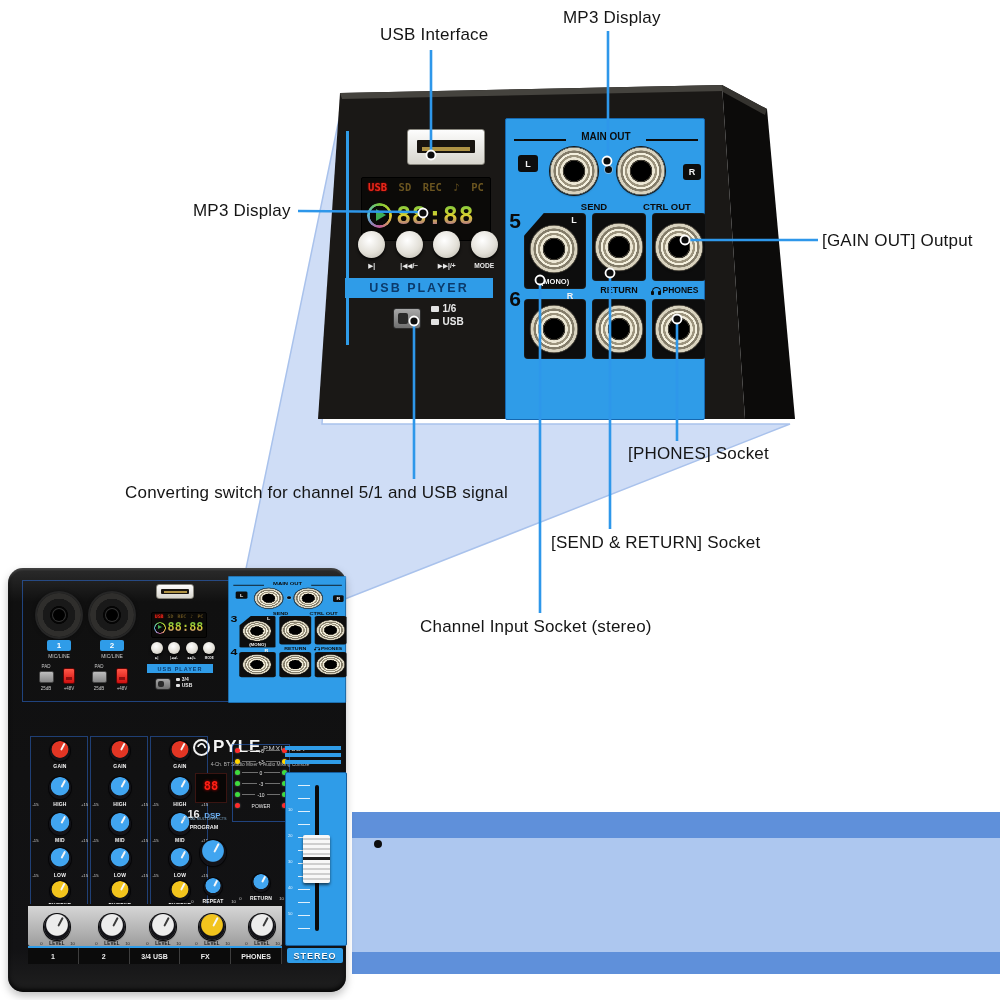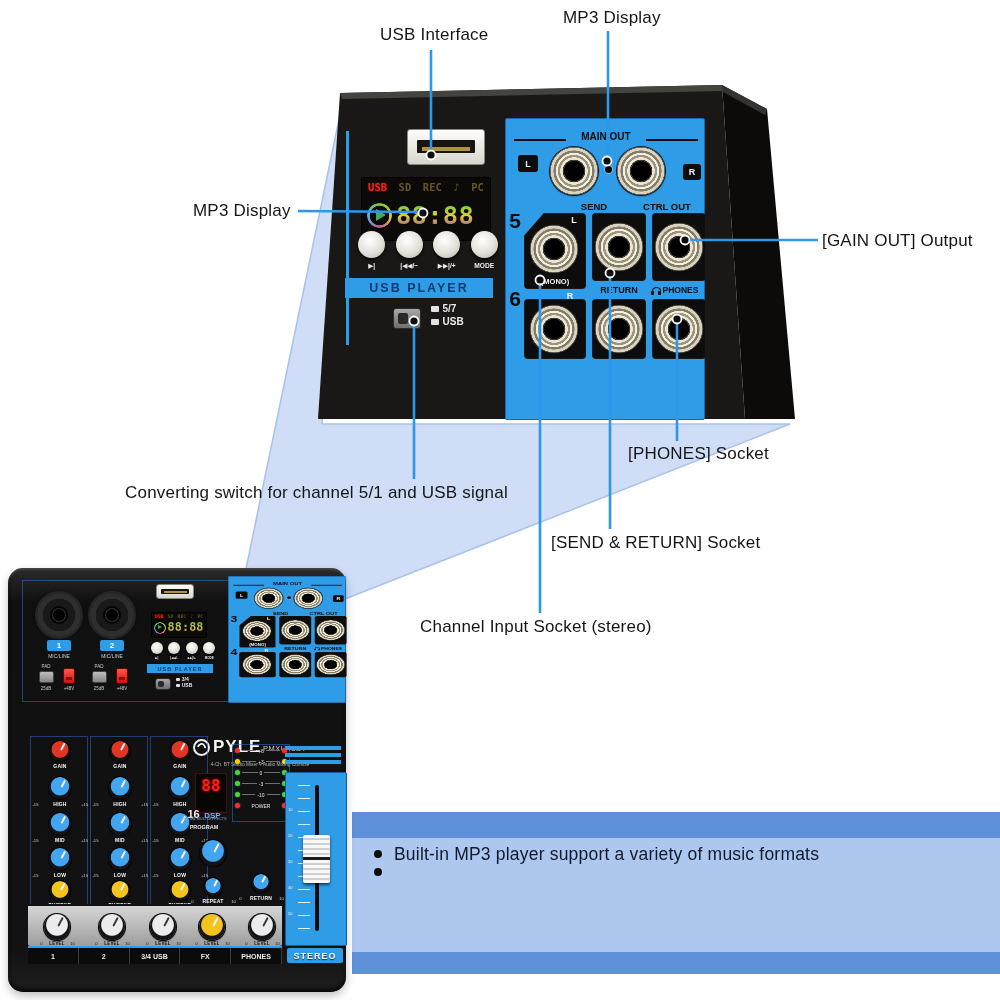--- a/index.html
+++ b/index.html
@@ -209,21 +209,21 @@
           <div class="tbtn"></div>
           <div class="tlabel">MODE</div>
         </div>
       </div>
     <div class="bluestrip" id="cu-usbplayer">USB PLAYER</div>
 
     <div class="hwswitch" id="cu-switch"></div>
     <div class="swlabels" id="cu-swlabels">
       <div class="r">
           <span class="icon-box"></span>
-          <span>5/7</span>
+          <span>1/6</span>
         </div>
       <div class="r">
           <span class="icon-box"></span>
           <span>USB</span>
         </div>
     </div>
 
     <div class="jackpanel" id="cu-jacks">
         <div class="jp-line" style="left: 8px; top: 20px; width: 52px; height: 2px; position: absolute;"></div>
         <div class="jp-line" style="left: 140px; top: 20px; width: 52px; height: 2px; position: absolute;"></div>
@@ -460,21 +460,21 @@
         </div>
         <div class="knob cap-yellow" style="left: 19px; top: 144px; width: 20px; height: 20px; position: absolute;"></div>
         <div class="lrow" style="left: 0px; top: 165px; width: 58px; height: 8px; position: absolute;">
           <div class="mm">0</div>
           <div class="nm">FX/SEND</div>
           <div class="mm">10</div>
         </div>
         <div class="peak" style="left: 3px; top: 171px; width: 42px; height: 7px; position: absolute;"><i></i>PEAK</div>
       </div>
 
-    <div class="seg7" style="left:187px;top:205px;width:32px;height:40px;font-size:16px;line-height:24px">88</div>
+    <div class="seg7" style="left:187px;top:205px;width:32px;height:30px;font-size:12px;line-height:24px">88</div>
     <div class="abs" style="left:168px;top:236px;width:56px;text-align:center;white-space:nowrap">
       <span style="font-size:11px;font-weight:bold;color:#ededed">16</span>
       <span style="font-size:8px;font-weight:bold;color:#6db1f5">DSP</span>
     </div>
     <div class="abs" style="left:160px;top:249px;width:72px;font-size:3.8px;color:#7da8c8;text-align:center">DIGITAL MULTI-EFFECTS</div>
     <div class="abs" style="left:172px;top:256px;width:48px;font-size:5.5px;color:#eaeaea;text-align:center;font-weight:bold">PROGRAM</div>
     <div class="knob cap-blue" style="left:192px;top:272px;width:26px;height:26px"></div>
     <div class="knob cap-blue" style="left:196px;top:310px;width:18px;height:18px"></div>
 
     <div class="mx-sect" id="mx-meter" style="left:224px;top:176px;width:58px;height:78px">
@@ -586,24 +586,20 @@
         <div class="mm">0</div>
         <div class="nm">RETURN</div>
         <div class="mm">10</div>
       </div>
     </div>
 
   <div class="bannerbar" style="top:812px;height:26px"></div>
   <div id="banner-panel"></div>
   <div class="bannerbar" style="top:952px;height:22px"></div>
   <ul id="features">
-    <li>
-        <span class="blt"></span>
-        <span>Built-in MP3 player support a variety of music formats</span>
-      </li>
     <li>
         <span class="blt"></span>
       </li>
   </ul>
 
   <div class="label" style="left:380px;top:25px">USB Interface</div>
   <div class="label" style="left:563px;top:8px">MP3 Display</div>
   <div class="label" style="left:193px;top:201px">MP3 Display</div>
   <div class="label" style="left:822px;top:231px">[GAIN OUT] Output</div>
   <div class="label" style="left:628px;top:444px">[PHONES] Socket</div>

